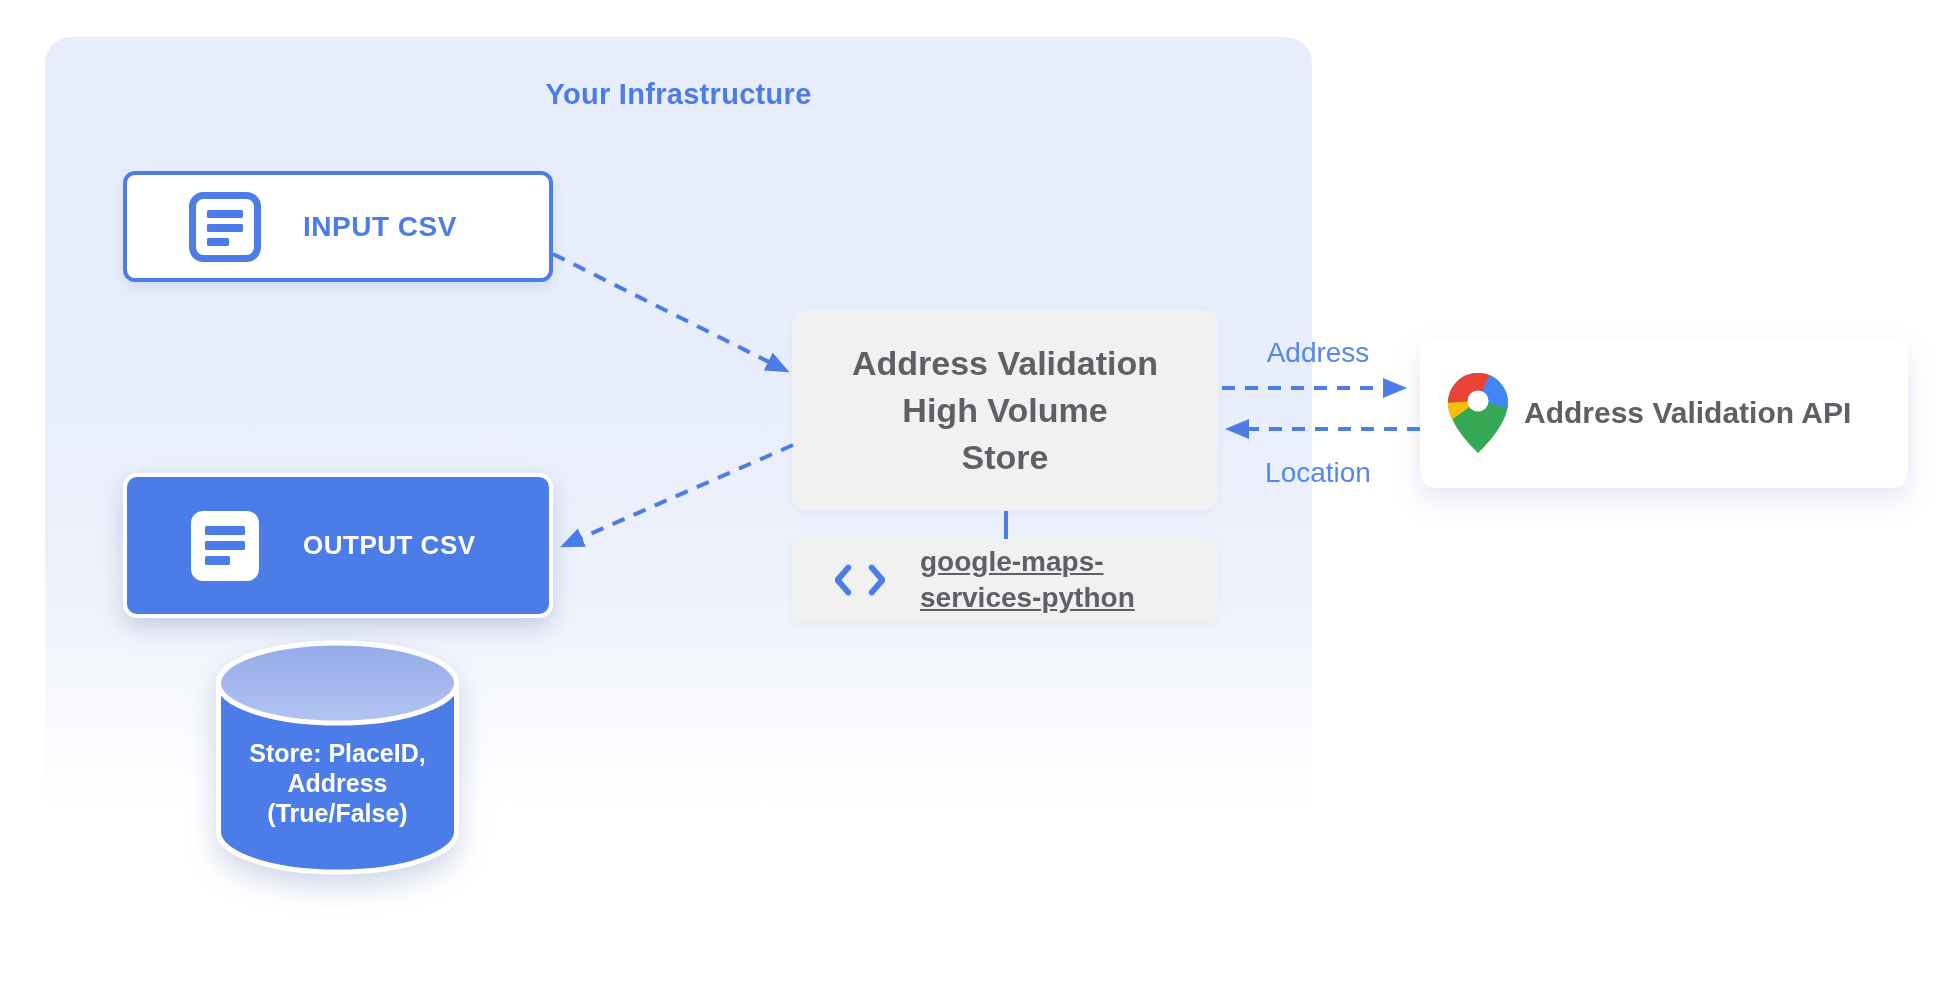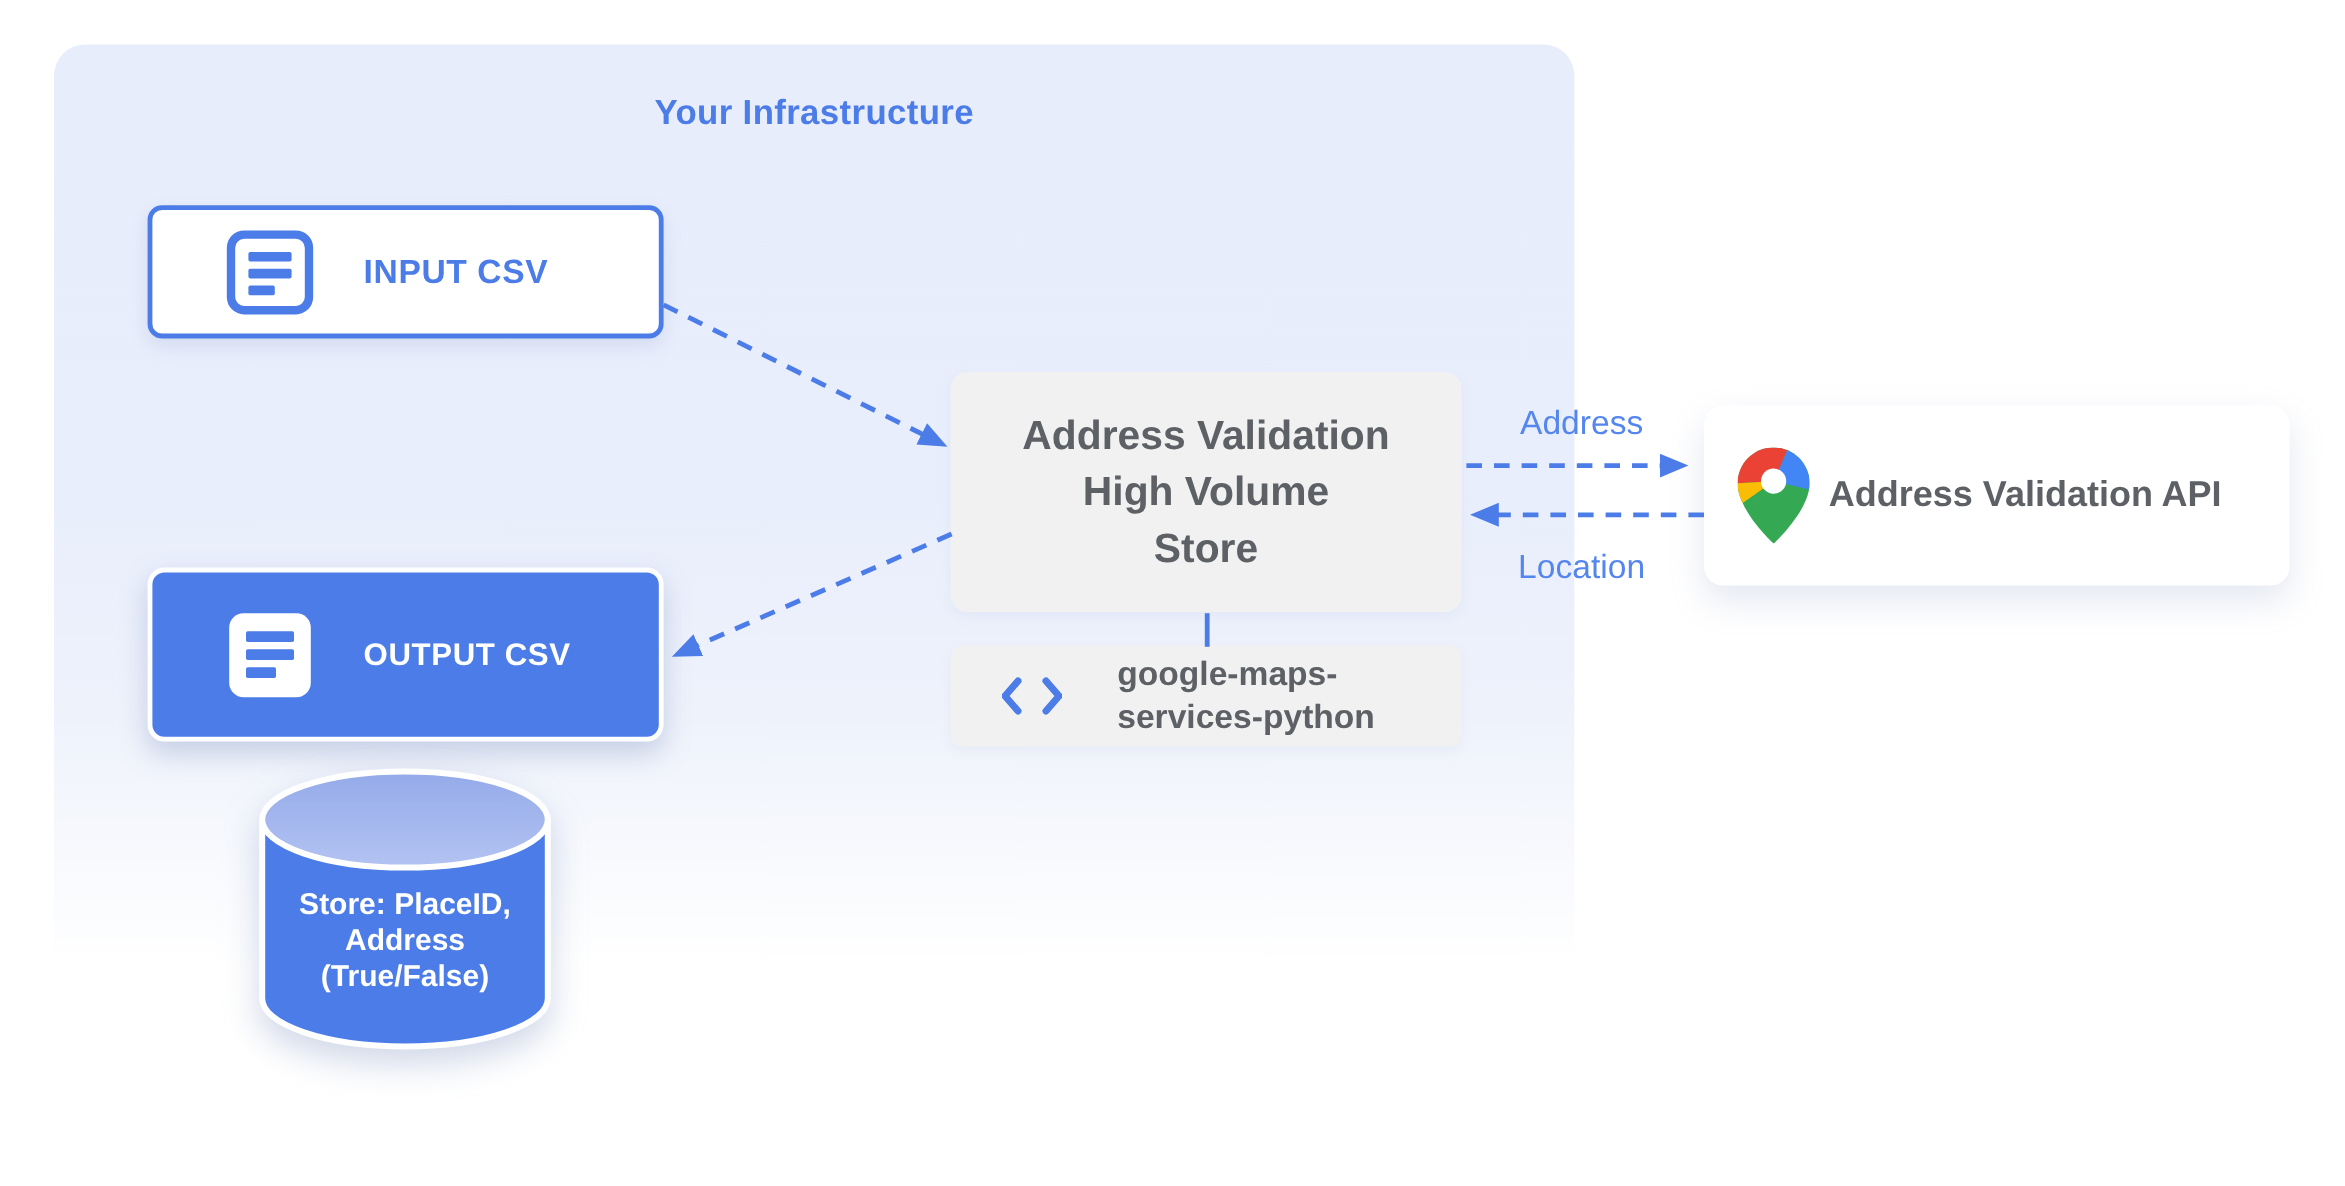--- a/index.html
+++ b/index.html
@@ -62,21 +62,21 @@
     box-shadow:0 4px 10px rgba(130,150,190,.08);
   }
   .script-box div{font-size:34px;line-height:47px;font-weight:700;color:var(--text-gray);}
   .library-box{
     position:absolute;left:792px;top:538px;width:426px;height:84px;
     background:var(--box-gray);border-radius:10px;box-sizing:border-box;
     display:flex;align-items:center;
     box-shadow:0 4px 10px rgba(130,150,190,.08);
   }
   .library-box .code{margin-left:43px;flex:0 0 auto;}
-  .library-text{margin-left:46px;font-size:28px;line-height:36px;font-weight:700;color:var(--text-gray);text-align:left;}
+  .library-text{margin-left:35px;font-size:28px;line-height:36px;font-weight:700;color:var(--text-gray);text-align:left;text-decoration:underline;}
   
   .api-card{
     position:absolute;left:1420px;top:338px;width:488px;height:150px;
     background:#ffffff;border-radius:16px;display:flex;align-items:center;
     box-shadow:0 12px 28px rgba(130,150,190,.22);
   }
   .api-card .pin{margin-left:28px;flex:0 0 auto;}
   .api-label{margin-left:16px;font-size:30px;font-weight:700;color:var(--text-gray);}
   
   .flow-label{position:absolute;width:200px;text-align:center;font-size:28px;color:var(--label-blue);}

